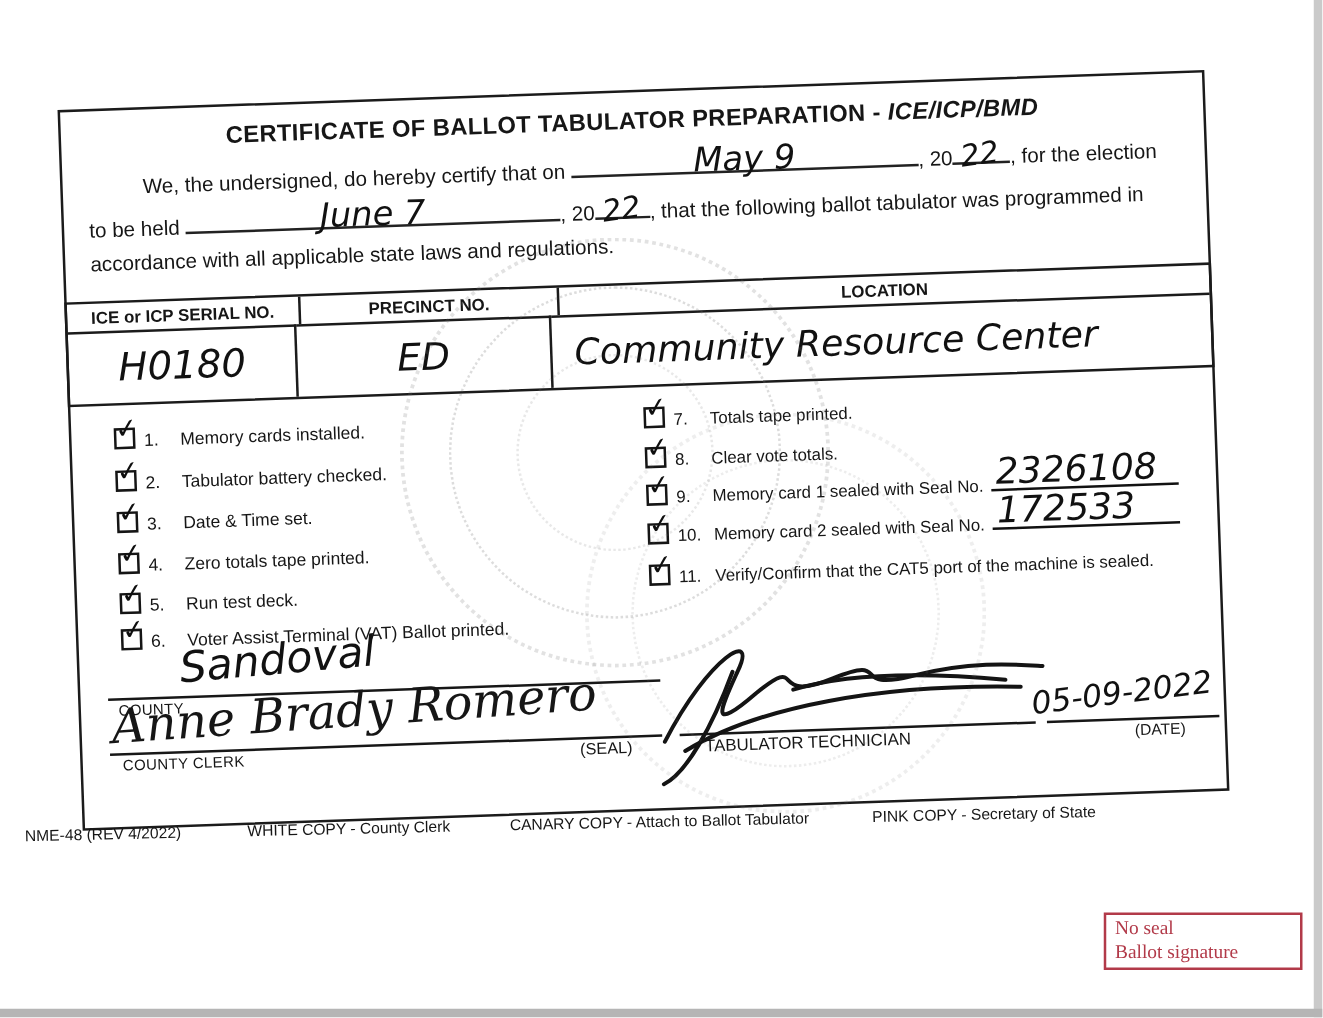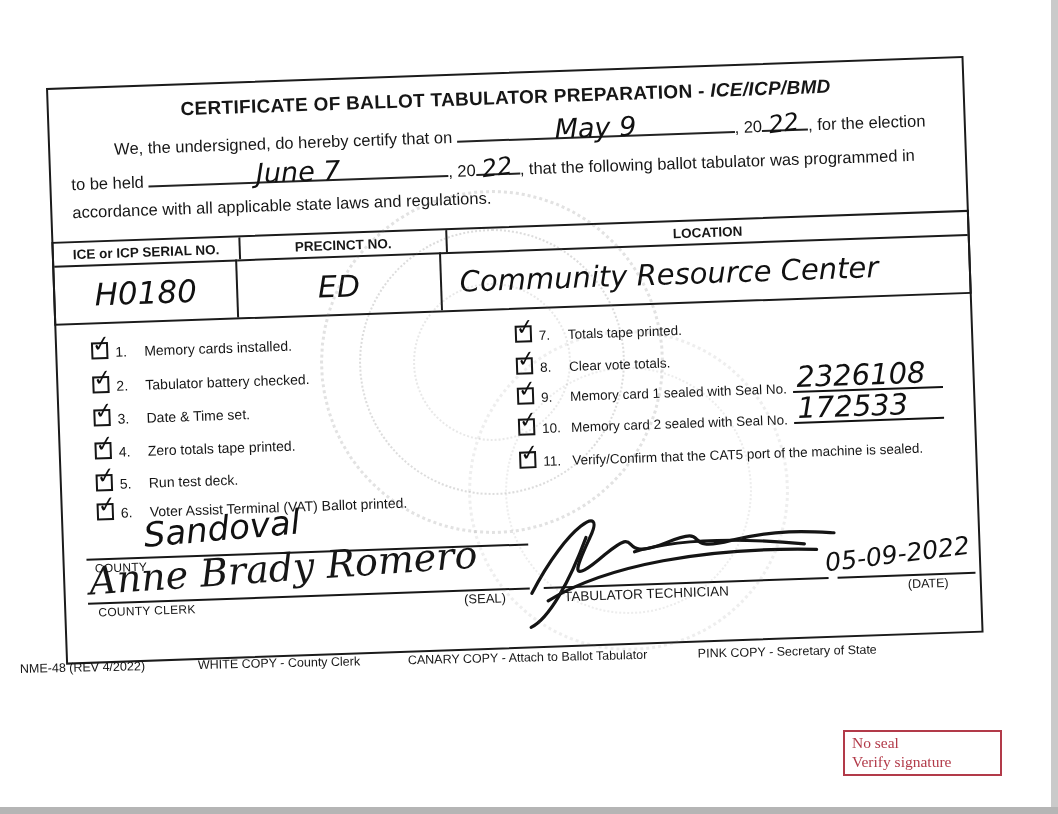--- a/index.html
+++ b/index.html
@@ -67,21 +67,21 @@
   .clerkname{position:absolute;left:24px;top:464px;font-size:38px;font-family:"DejaVu Serif",serif;font-style:italic;transform:rotate(-2deg);white-space:nowrap;}
   .datehand{position:absolute;left:760px;top:479px;font-size:25px;transform:rotate(-5deg);white-space:nowrap;}
   .techsig{position:absolute;left:452px;top:424px;z-index:1;}
 
   
   .footer-row{position:absolute;left:20px;top:662px;width:930px;height:20px;transform:rotate(-1.3deg);transform-origin:0 50%;font-size:12.5px;white-space:nowrap;z-index:2;}
   .footer-row span{position:absolute;top:0;}
   .f1{left:0;} .f2{left:178px;} .f3{left:388px;} .f4{left:678px;}
 
   
-  .red-note{position:absolute;left:843px;top:730px;width:148px;border:2px solid #b23a49;color:#b23a49;
+  .red-note{position:absolute;left:883px;top:730px;width:148px;border:2px solid #b23a49;color:#b23a49;
             font-family:"Liberation Serif",serif;font-size:15.5px;line-height:18.5px;padding:2px 0 3px 7px;z-index:10;background:transparent;}
 </style>
 </head>
 <body>
 
 <div class="page">
 
   <div class="form">
 
     <div class="title-row">
@@ -190,18 +190,18 @@
 
   <div class="footer-row">
     <span class="f1">NME-48 (REV 4/2022)</span>
     <span class="f2">WHITE COPY - County Clerk</span>
     <span class="f3">CANARY COPY - Attach to Ballot Tabulator</span>
     <span class="f4">PINK COPY - Secretary of State</span>
   </div>
 
   <div class="red-note">
     <div>No seal</div>
-    <div>Verify signature</div>
+    <div>Ballot signature</div>
   </div>
 
   <div class="edge-r"></div>
   <div class="edge-b"></div>
 </div>
 
 </body></html>

